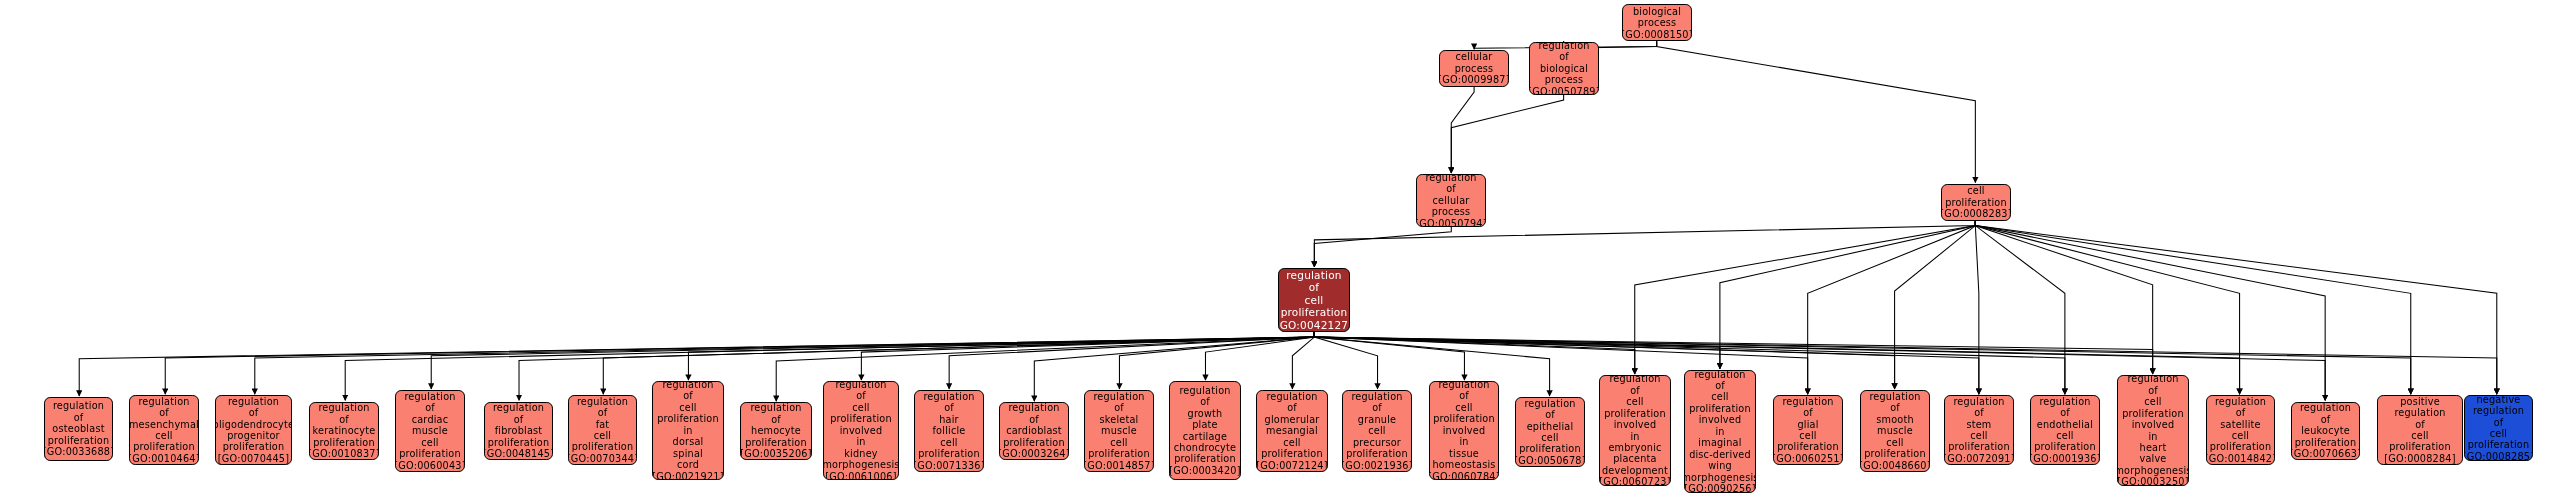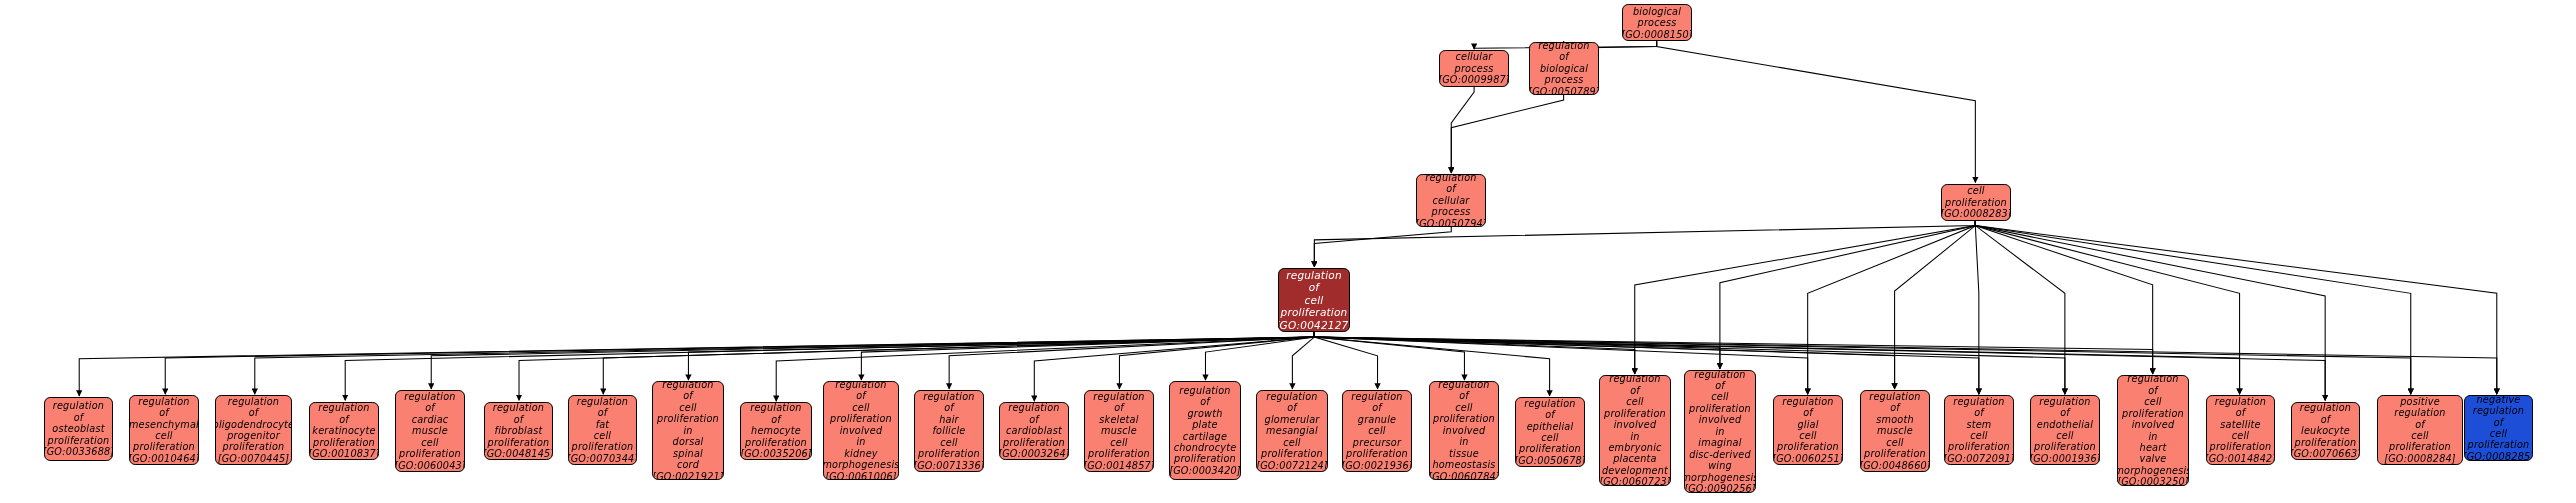--- a/index.html
+++ b/index.html
@@ -29,21 +29,21 @@
     padding:1.8px 2.6px;
     white-space:pre-line;
     overflow:hidden;
   }
   .node.focus{
     background:#a02c2c;
     color:#ffffff;
     border-color:#000000;
     font-size:10.5px;
   }
-  .node .label{display:block;white-space:pre-line;font-style:italic;}
+  .node .label{display:block;white-space:pre-line;}
 </style>
 </head>
 <body>
 
 <div id="graph">
   <svg id="edge-layer" width="2576" height="503" viewBox="0 0 2932 573">
     <defs>
       <marker id="arrow" viewBox="0 0 10 10" refX="9" refY="5" markerWidth="6" markerHeight="6" orient="auto-start-reverse">
         <path d="M 0 0 L 10 5 L 0 10 z" fill="#000000"></path>
       </marker>

